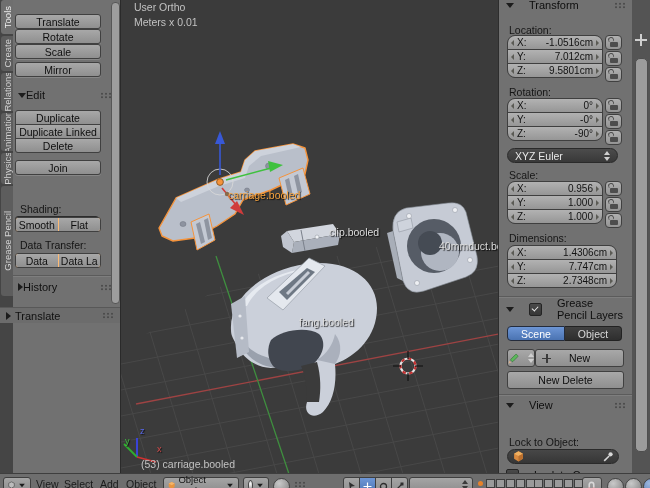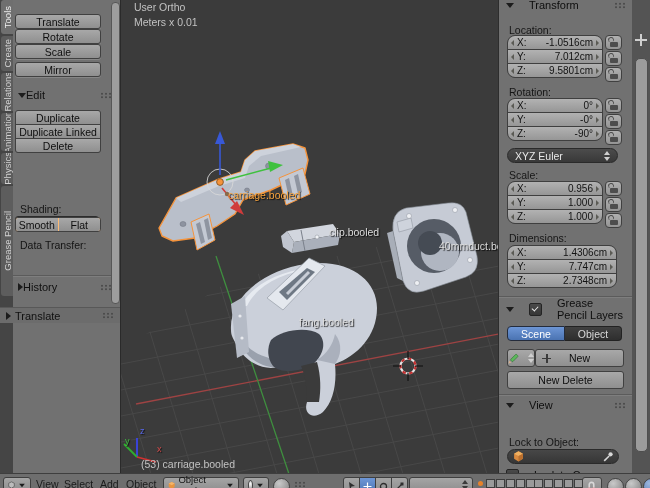--- a/index.html
+++ b/index.html
@@ -154,36 +154,41 @@
       <span>Edit</span>
       <span class="dots"></span>
     </div>
 
     <div class="btngroup" style="top:110px">
       <div class="cell">Duplicate</div>
       <div class="cell">Duplicate Linked</div>
       <div class="cell">Delete</div>
     </div>
 
+    <div class="btn" style="top:160px">Join</div>
 
     <div class="darkdrop" style="top:181px">
       <span>Set Origin</span>
       <span class="updn">
           <span class="u"></span>
           <span class="d"></span>
         </span>
     </div>
 
     <div class="shelf-label" style="top:203px">Shading:</div>
     <div class="hgroup" style="top:217px">
       <div class="cell">Smooth</div>
       <div class="cell">Flat</div>
     </div>
 
     <div class="shelf-label" style="top:239px">Data Transfer:</div>
+    <div class="hgroup" style="top:253px">
+      <div class="cell">Data</div>
+      <div class="cell">Data La</div>
+    </div>
 
     <div class="sep" style="top:275px"></div>
     <div class="shead" style="top:281px">
       <span class="tri-r"></span>
       <span>History</span>
       <span class="dots"></span>
     </div>
 
     <div class="vscroll" style="left:98px;top:2px;height:300px"></div>
   </div>

